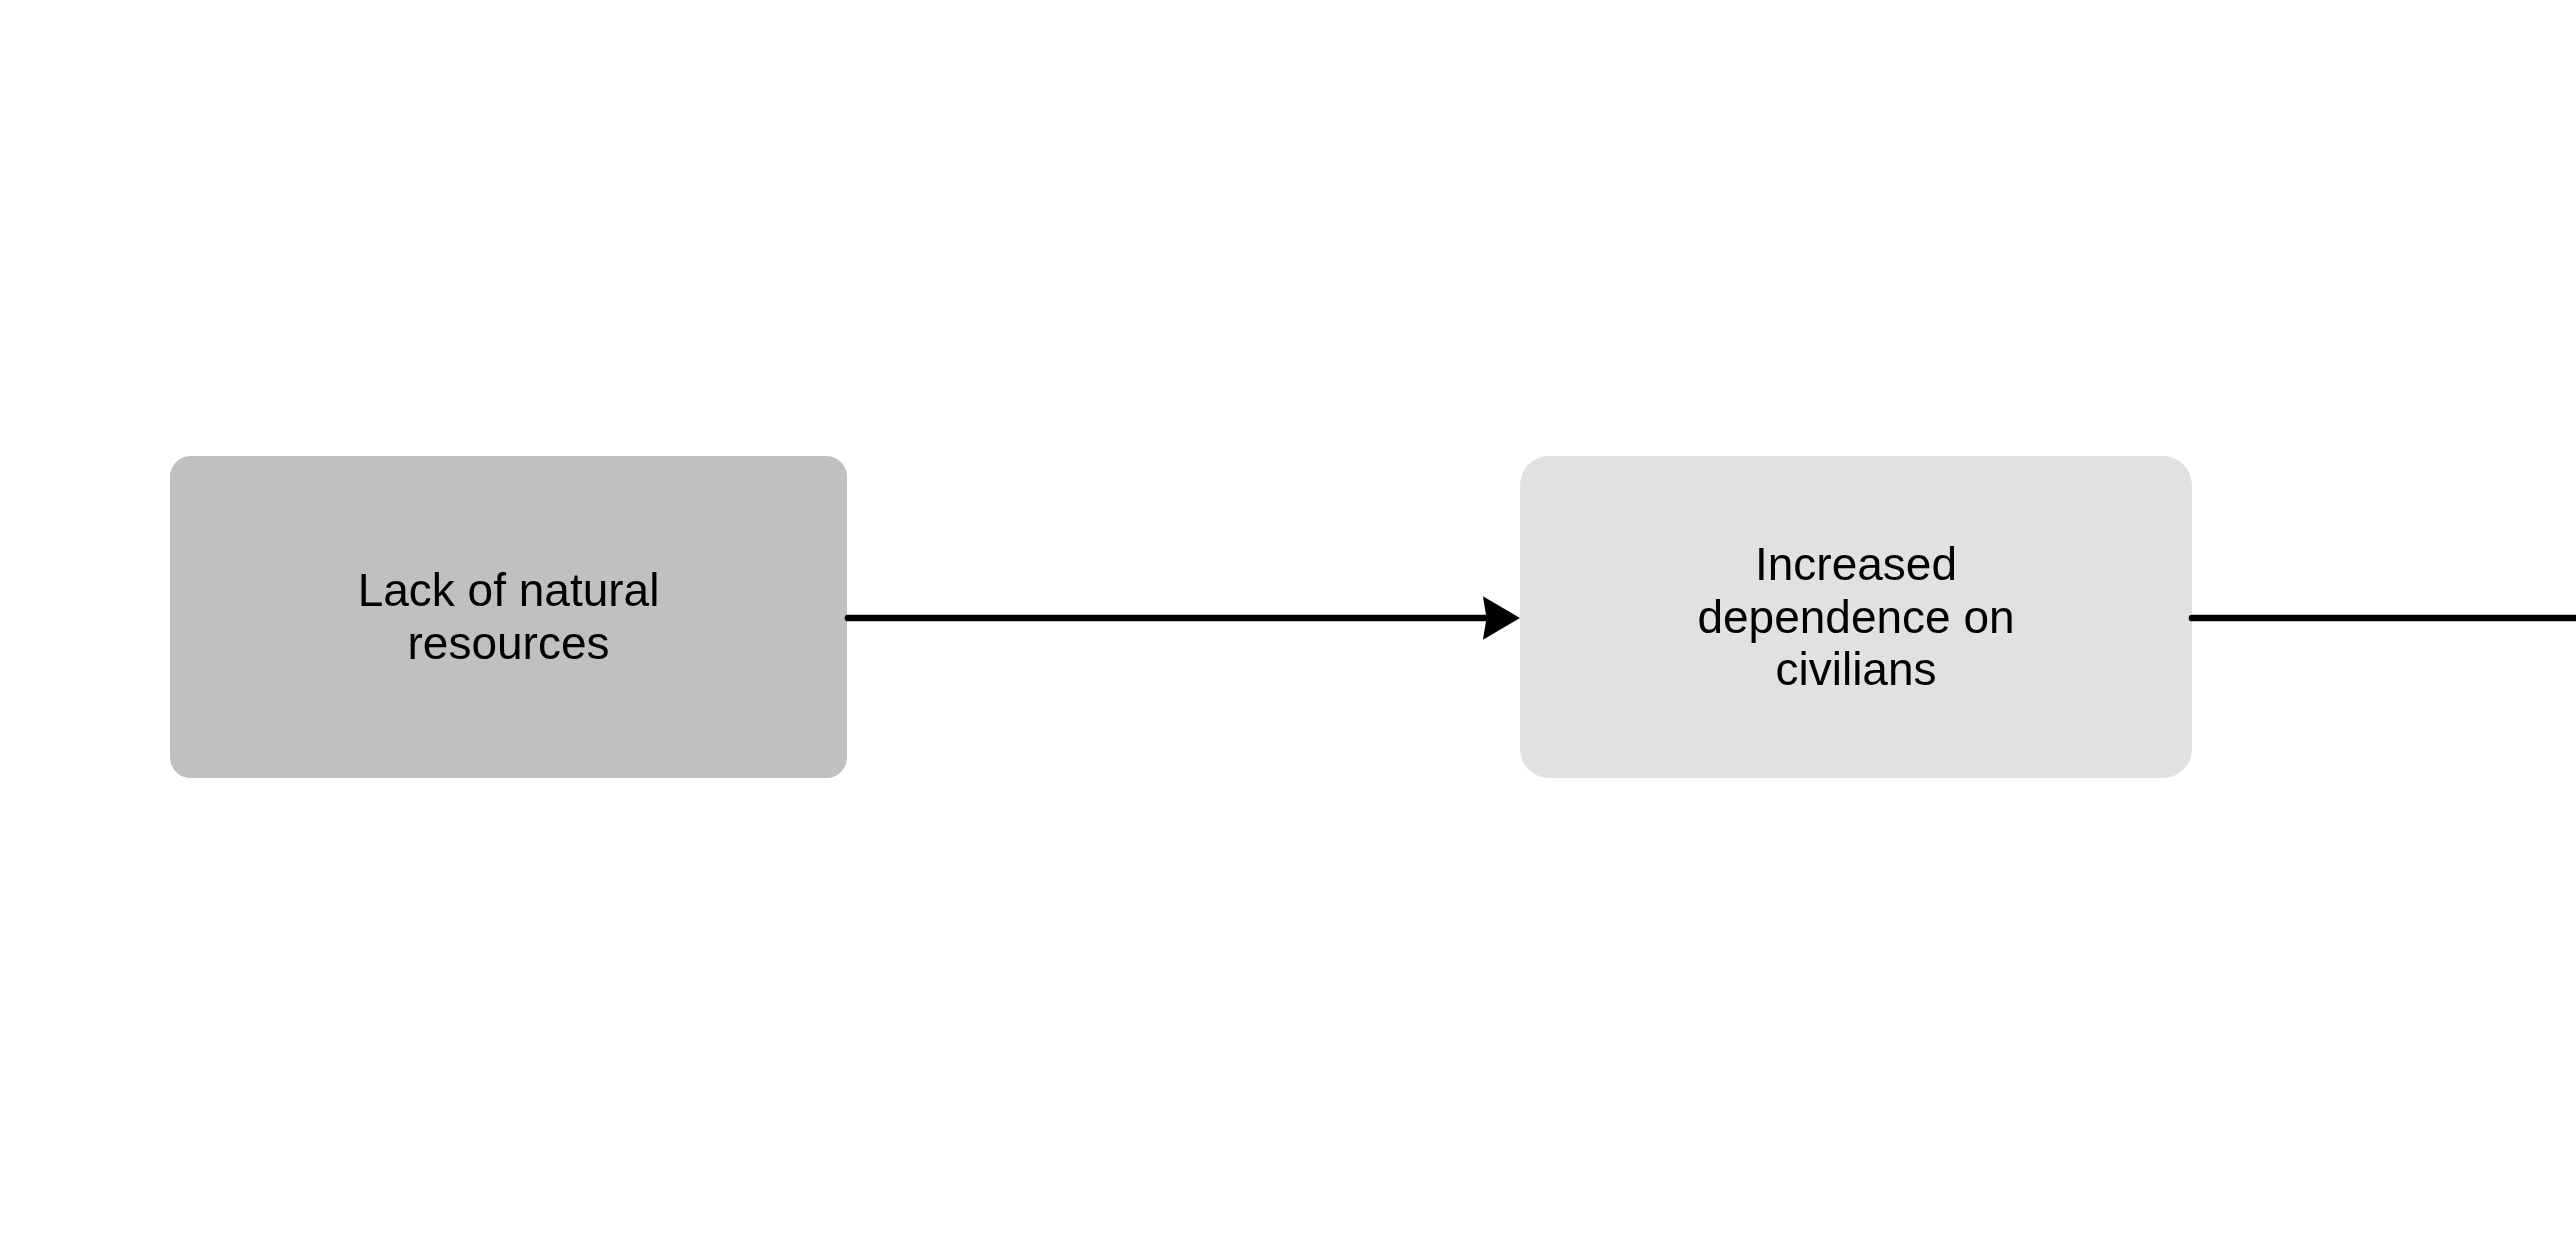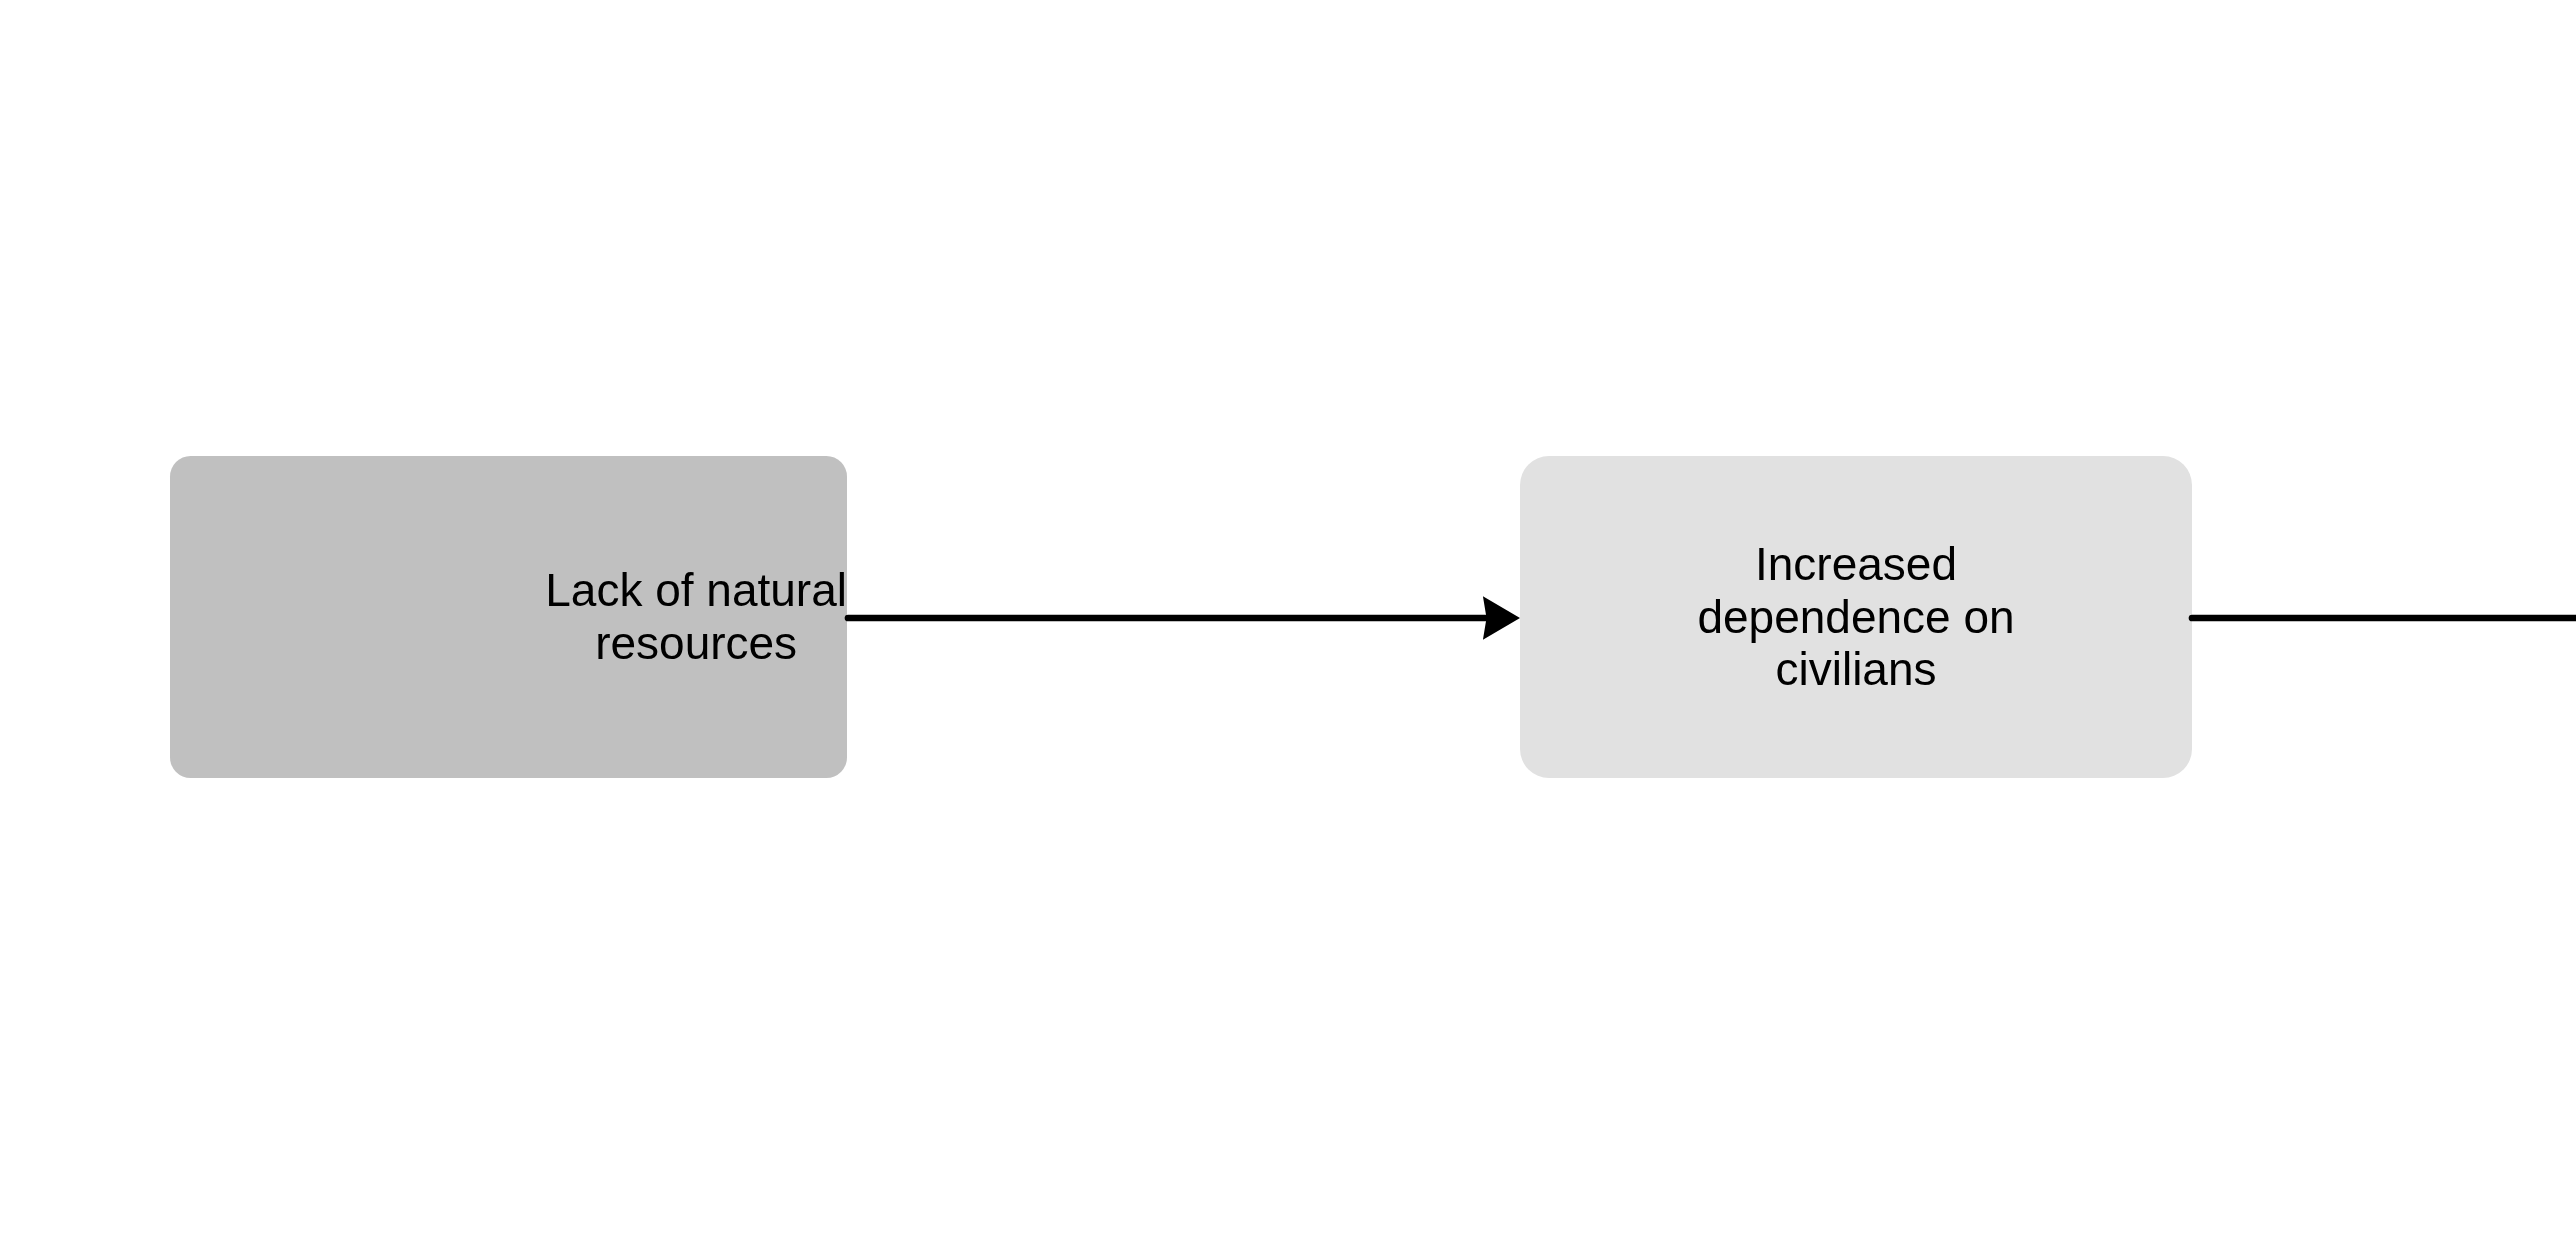--- a/index.html
+++ b/index.html
@@ -26,21 +26,21 @@
     box-sizing: border-box;
   }
   .node-label {
     font-size: 46px;
     line-height: 1.15;
     color: #000000;
     text-align: center;
     white-space: pre-line;
     letter-spacing: 0px;
   }
-  .node-1 { left: 170px;  width: 677px; justify-content: flex-end; }
+  .node-1 { left: 170px;  width: 677px; }
   .node-2 { left: 1520px; width: 672px; border-radius: 29px; }
   .arrow {
     position: absolute;
     top: 587px;
     height: 62px;
     display: block;
     overflow: visible;
   }
   .arrow-1 { left: 848px; width: 672px; }
   .arrow-2 { left: 2192px; width: 688px; }

